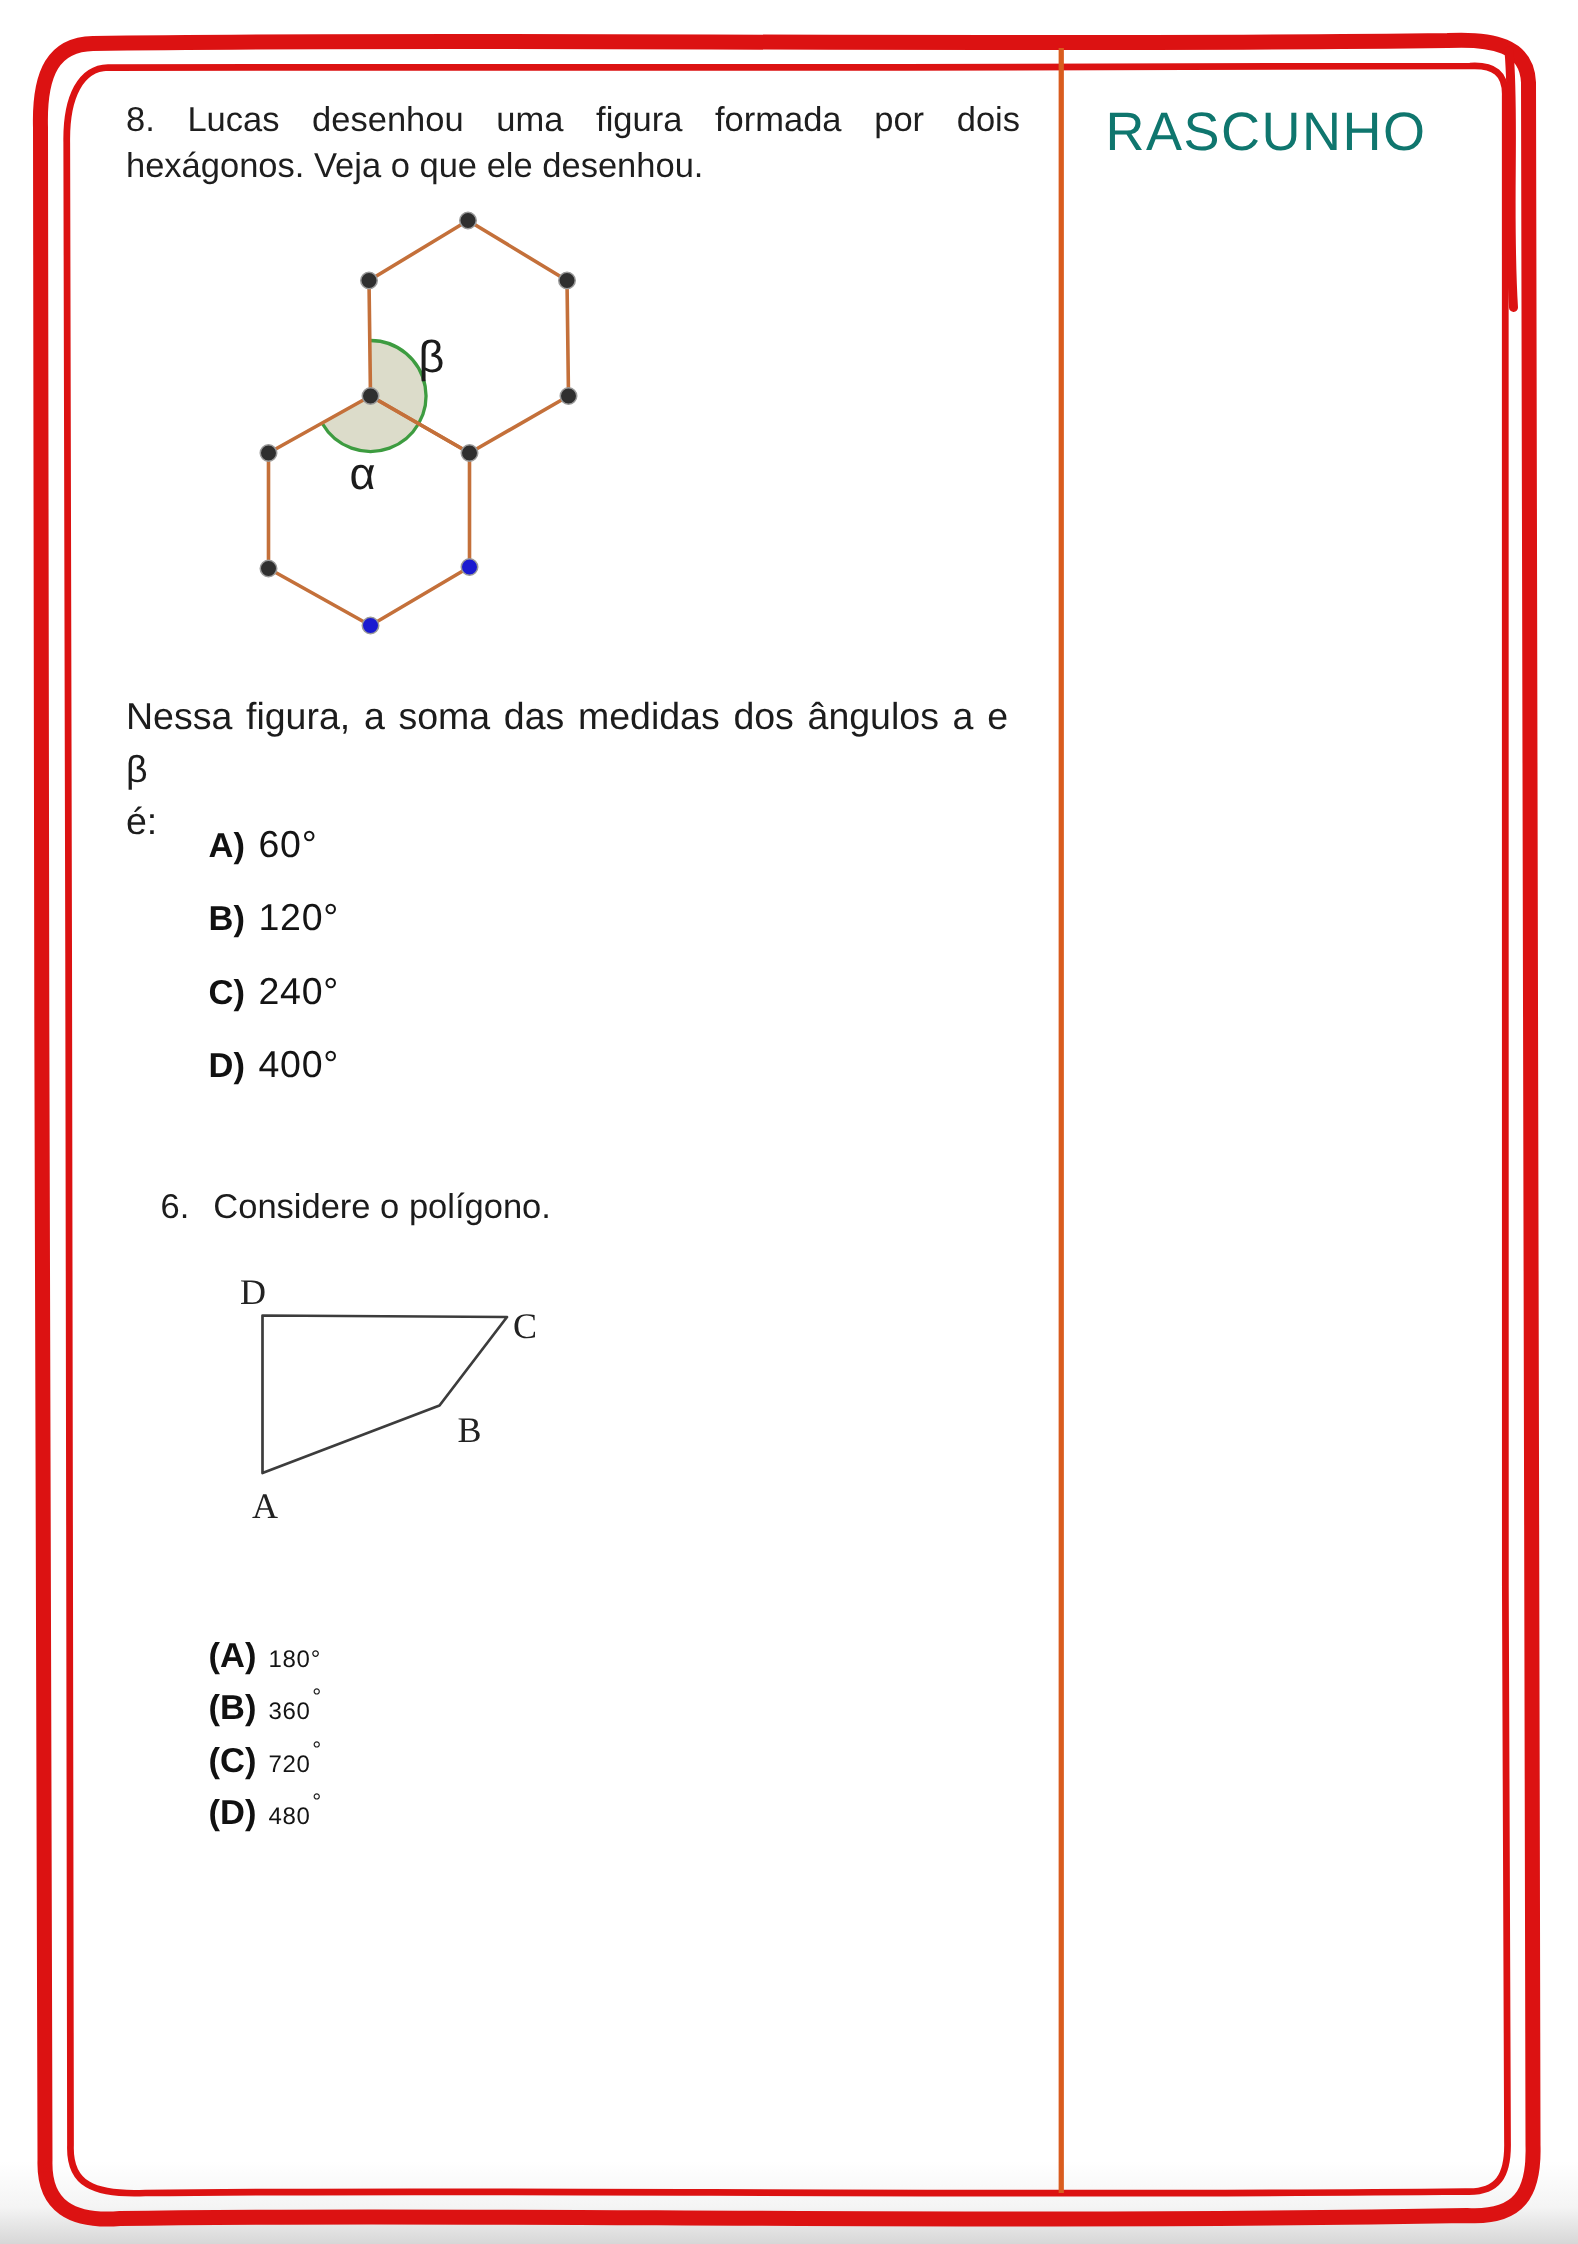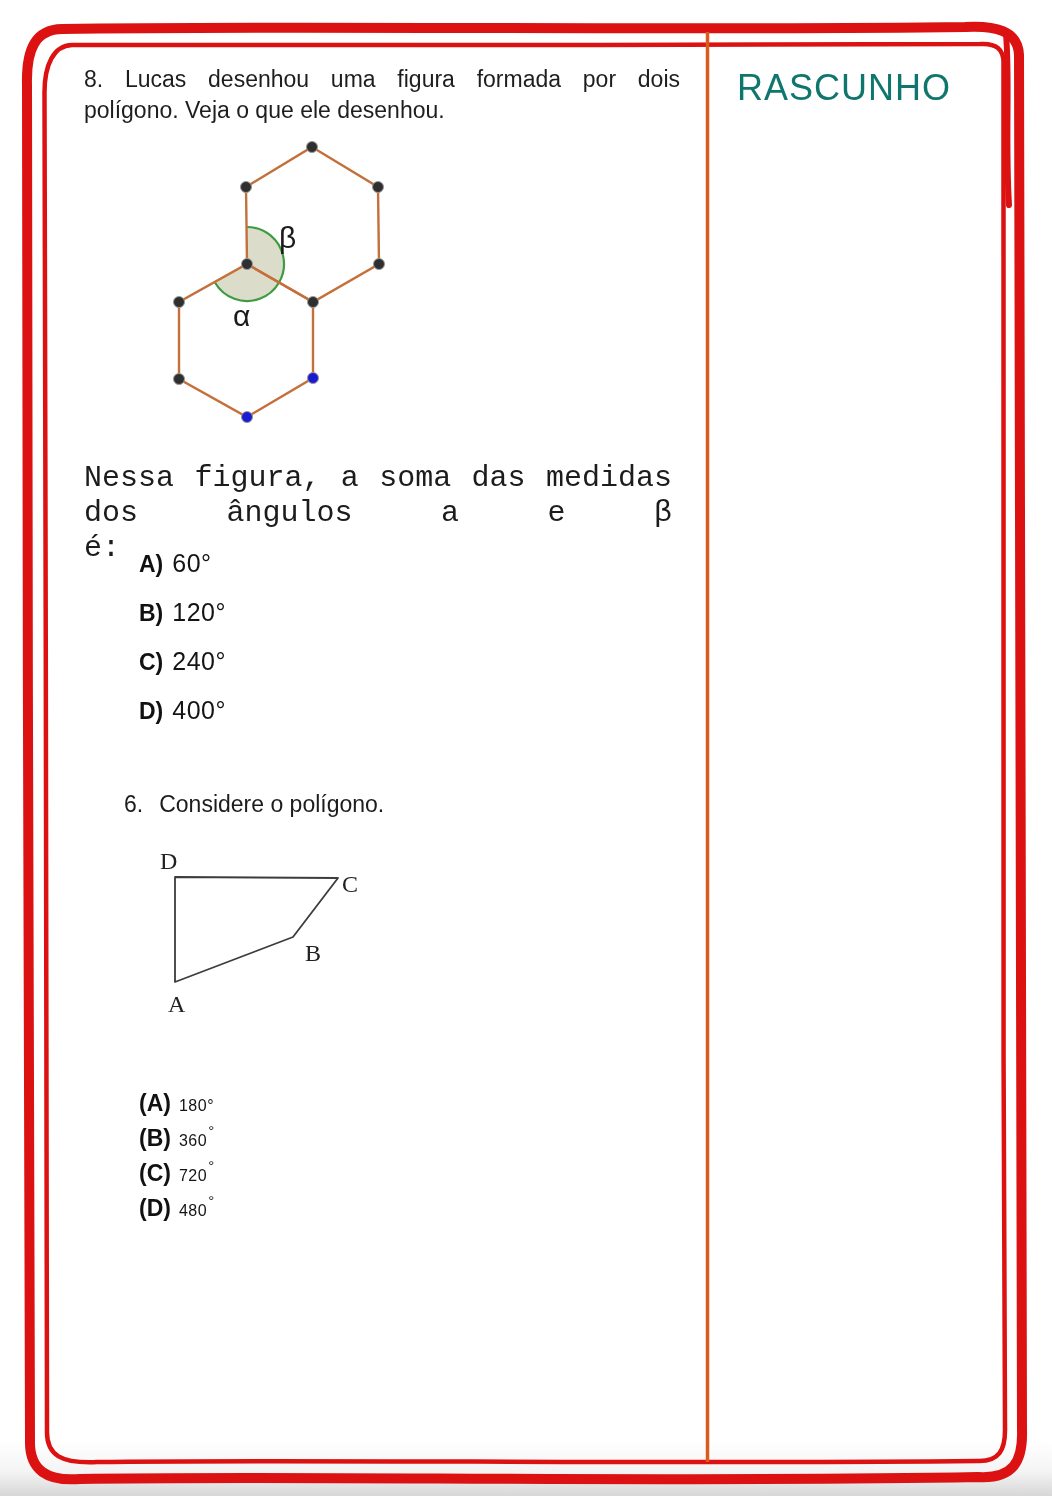--- a/index.html
+++ b/index.html
@@ -22,41 +22,41 @@
   
   .q5-statement {
     left: 84px; top: 64px; width: 596px;
     font-size: 23px; line-height: 31px; color: #1e1e1e;
   }
   .justify-line { text-align: justify; text-align-last: justify; }
 
   
   .q5-prompt {
     left: 84px; top: 461px; width: 588px;
-    font-size: 30px; line-height: 35px; font-family: Liberation Mono, monospace;
+    font-size: 25px; line-height: 35px;
   }
 
   
   .q5-options { left: 104px; top: 549px; }
   .q5-options .opt-row { height: 30px; margin-bottom: 19px; }
   .q6-options { left: 104px; top: 1090px; }
   .q6-options .opt-row { height: 27px; margin-bottom: 8px; }
 
   .opt-row { white-space: nowrap; margin-left: 35px; }
   .opt-letter { font-weight: bold; font-size: 23px; color: #111; }
   .opt-value  { font-weight: 400; font-size: 25px; color: #141414; margin-left: 9px; letter-spacing: 0.5px; }
   .q6-options .opt-value { font-size: 16px; margin-left: 8px; }
   .opt-sup {
     font-size: 15px;
     position: relative; top: -10px;
     margin-left: 1px;
   }
 
   
-  .q6-header { left: 124px; top: 789px; font-size: 23px; line-height: 30px; }
+  .q6-header { left: 107px; top: 789px; font-size: 23px; line-height: 30px; }
   .q6-number { margin-right: 16px; }
 
   
   .q6-prompt { left: 92px; top: 1061px; font-size: 23px; line-height: 30px; }
 
   
   .rascunho {
     left: 737px; top: 67px; width: 260px;
     font-size: 36px; letter-spacing: 1px;
     color: #0f766e; font-weight: 400;
@@ -135,21 +135,21 @@
       <polygon points="175,877 338,878 293,937 175,982" fill="none" stroke="#3c3c3c" stroke-width="1.8" stroke-linejoin="round"></polygon>
       <text class="poly-label" x="160" y="869" font-size="24" fill="#222">D</text>
       <text class="poly-label" x="342" y="892" font-size="24" fill="#222">C</text>
       <text class="poly-label" x="305" y="961" font-size="24" fill="#222">B</text>
       <text class="poly-label" x="168" y="1012" font-size="24" fill="#222">A</text>
     </g>
   </svg>
 
   <div class="txt q5-statement">
     <div class="justify-line">8. Lucas desenhou uma figura formada por dois</div>
-    <div>polígono. Veja o que ele desenhou.</div>
+    <div>hexágonos. Veja o que ele desenhou.</div>
   </div>
 
   <div class="txt q5-prompt">
     <div class="justify-line">Nessa figura, a soma das medidas dos ângulos a  e β</div>
     <div>é:</div>
   </div>
 
   <div class="txt q5-options">
     <div class="opt-row">
       <span class="opt-letter">A)</span><span class="opt-value">60°</span>

